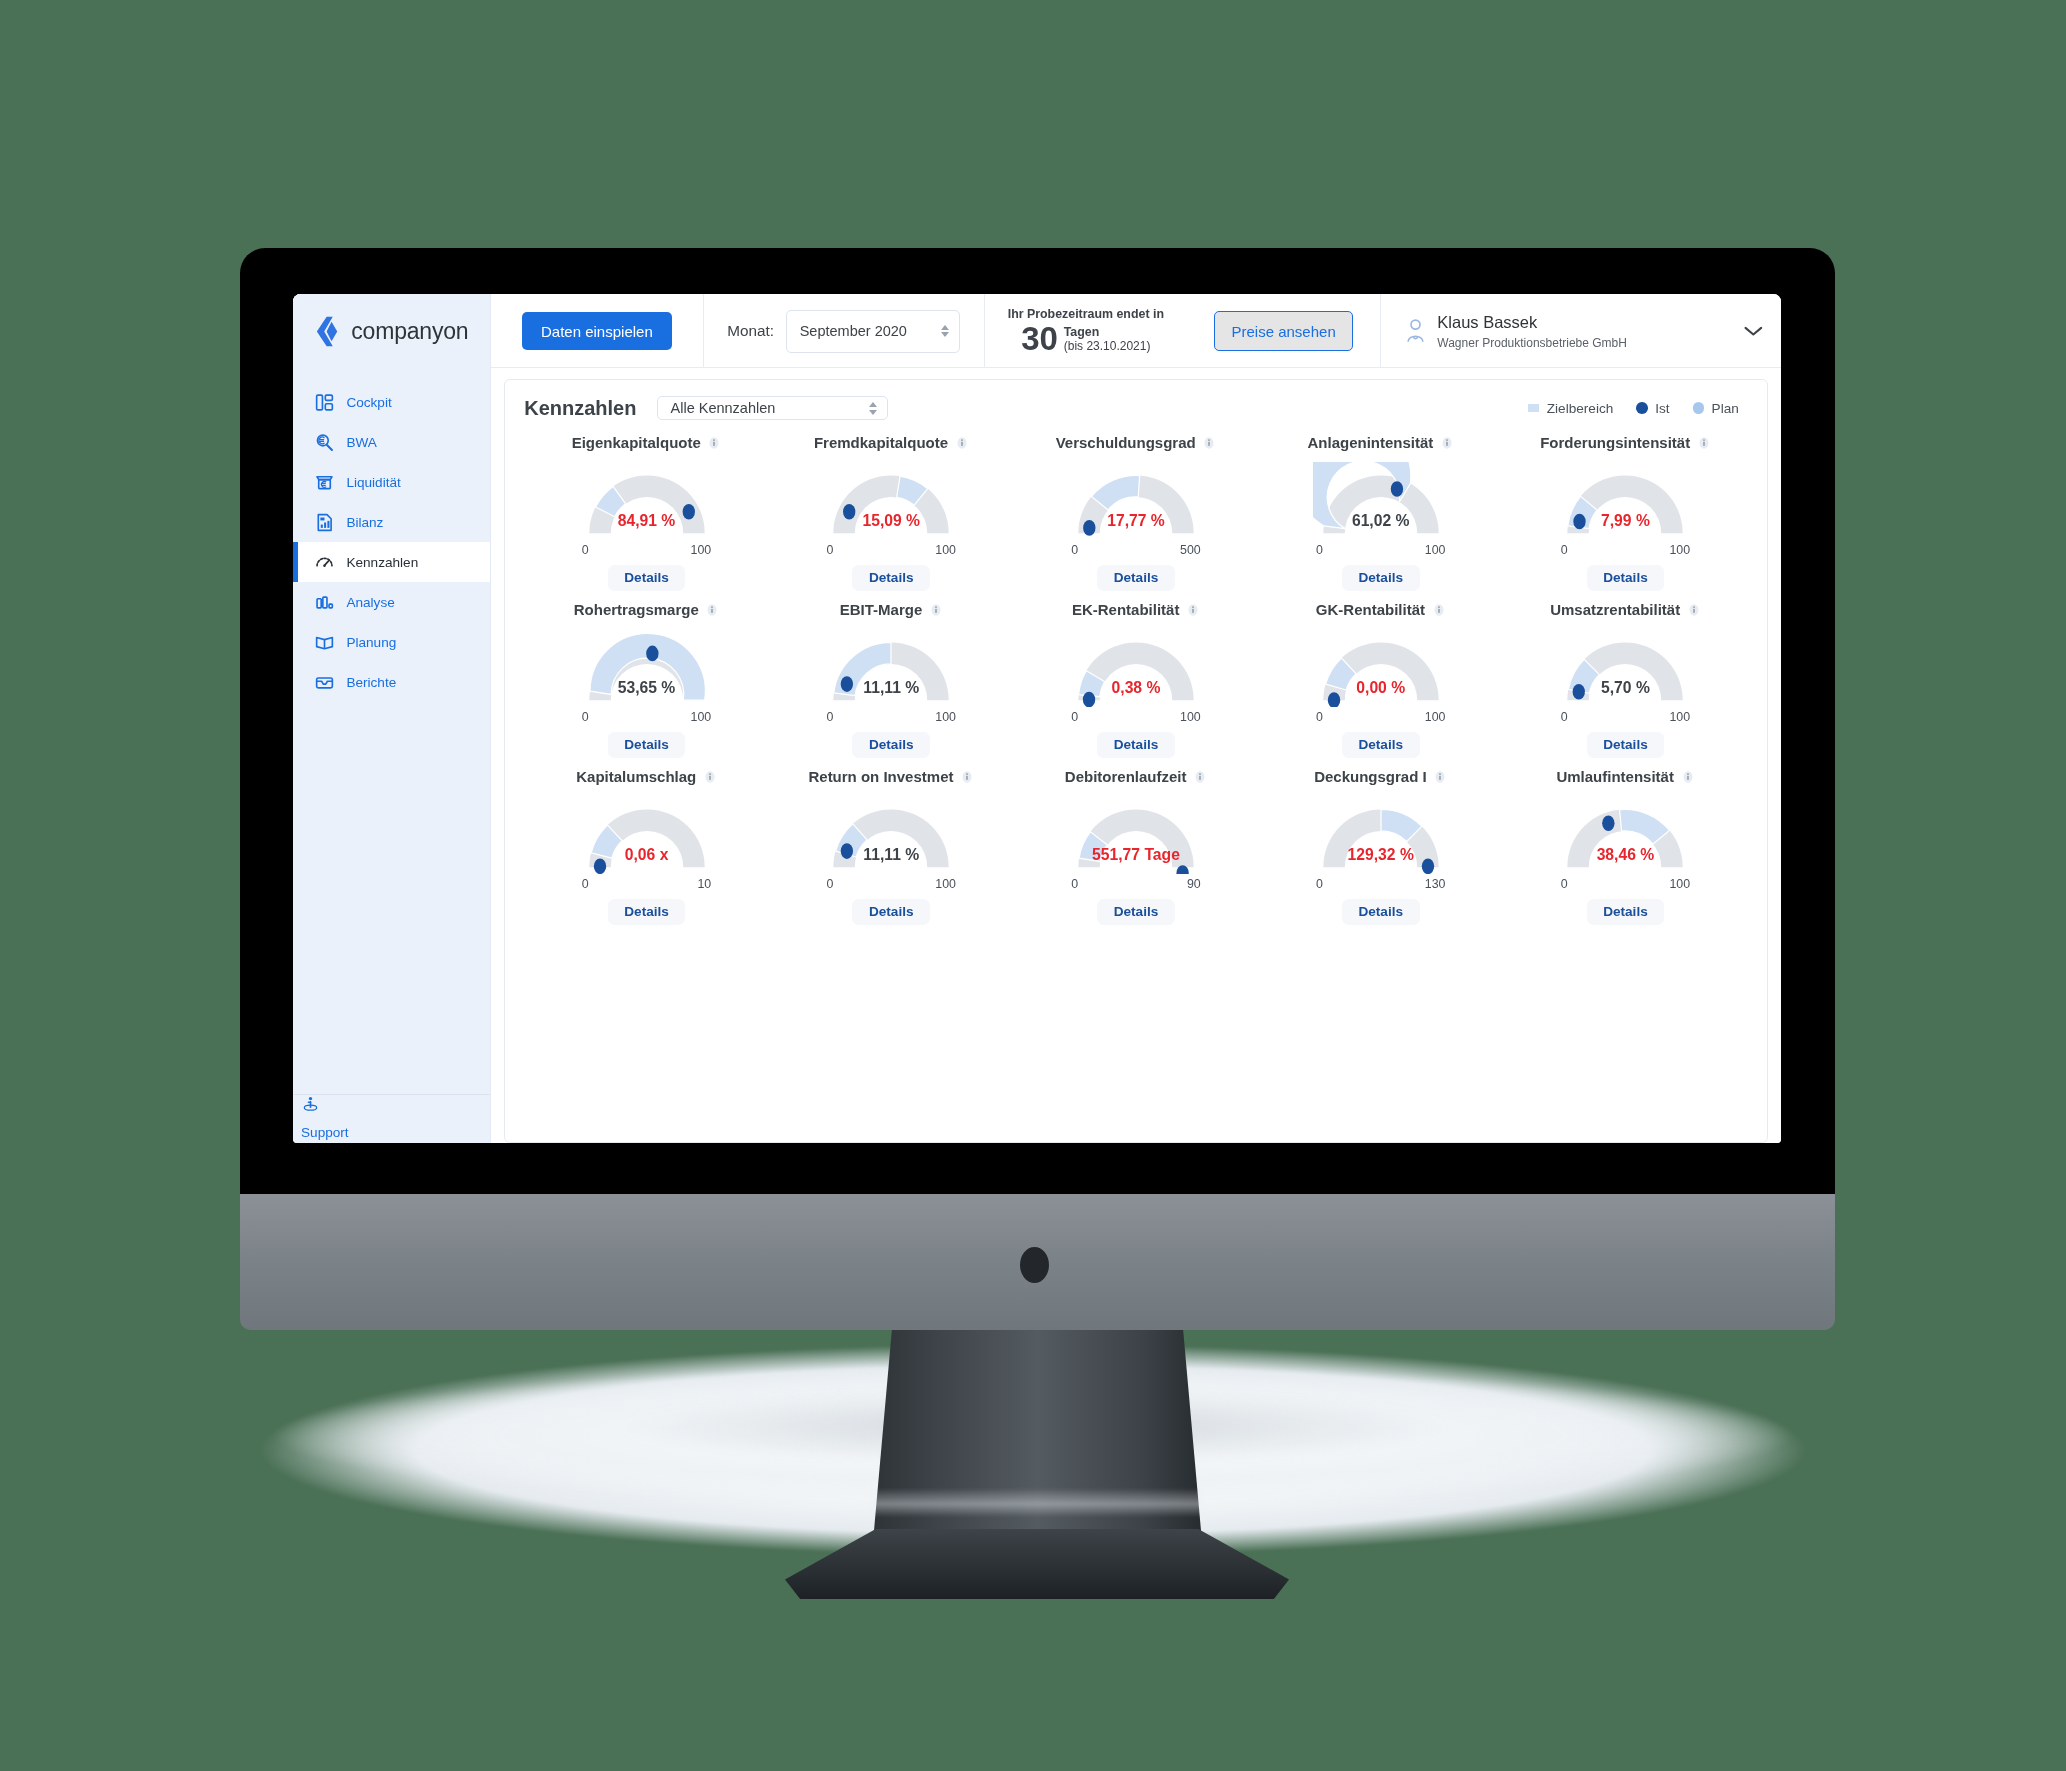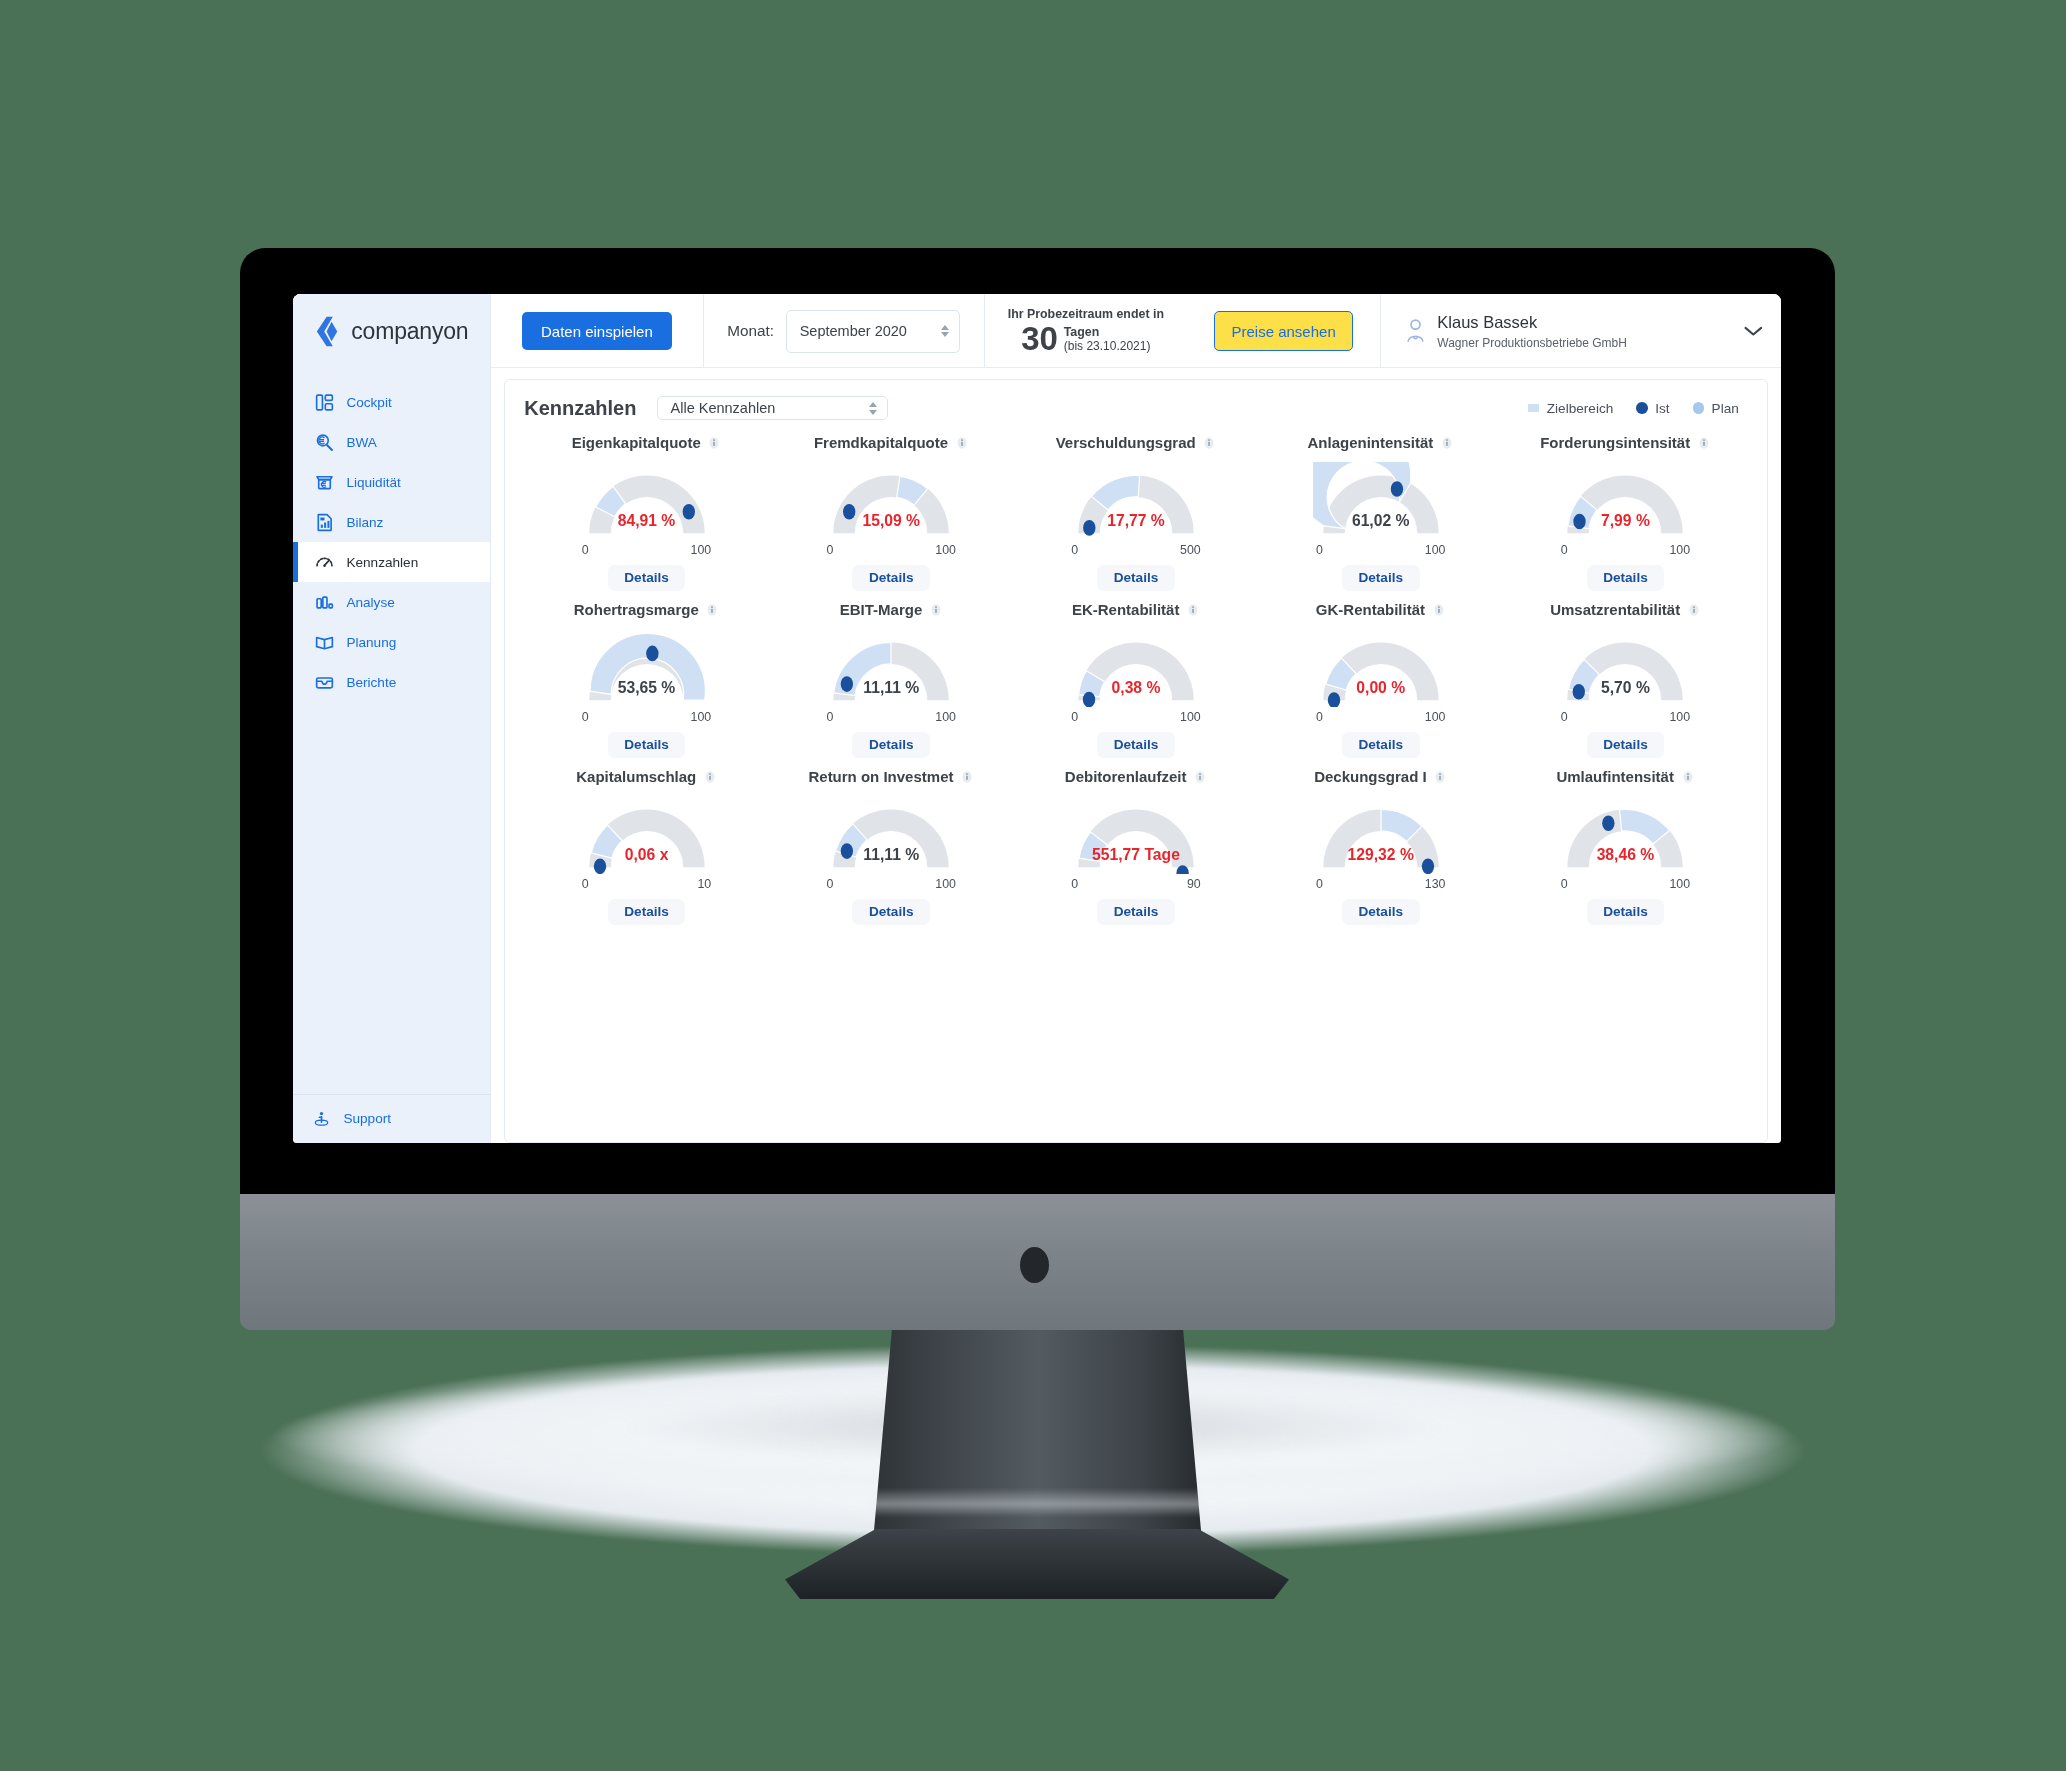--- a/index.html
+++ b/index.html
@@ -98,21 +98,21 @@
 
   .trial { padding: 0 23px; display: flex; flex-direction: column; justify-content: center; gap: 1.7px; }
   .trial .t1 { font-size: 12.4px; color: #3d4348; font-weight: bold; white-space: nowrap; }
   .trial .row { display: flex; align-items: flex-start; gap: 5.8px; }
   .trial .big { font-size: 33px; font-weight: bold; color: #3d4348; line-height: 0.95; }
   .trial .sm { display: flex; flex-direction: column; padding-top: 1.7px; }
   .trial .sm b { font-size: 12.4px; color: #3d4348; }
   .trial .sm span { font-size: 12px; color: #3d4348; white-space: nowrap; }
 
   .btn-ghost {
-    margin: 0 27px; background: #fde047; color: #1a6fe0; border: 1.2px solid #1a6fe0;
+    margin: 0 27px; background: #e5e5e5; color: #1a6fe0; border: 1.2px solid #1a6fe0;
     border-radius: 5px; padding: 0 16.5px; height: 40px; font-size: 15px;
     font-family: "Liberation Sans", sans-serif; cursor: pointer; white-space: nowrap;
   }
   .user { display: flex; align-items: center; gap: 10.7px; padding: 0 17.4px 0 23px; flex: 1; }
   .user .txt { display: flex; flex-direction: column; gap: 4px; }
   .user .nm { font-size: 16.5px; color: #2f3438; }
   .user .co { font-size: 12px; color: #5a6169; white-space: nowrap; }
   .chev { margin-left: auto; }
 
   
@@ -126,21 +126,21 @@
     display: flex; align-items: center; gap: 12.4px; height: 40px;
     padding-left: 22px; color: #1a6fe0; font-size: 13.6px; cursor: pointer;
     position: relative;
   }
   .nav-item.active { background: #ffffff; color: #2a3037; }
   .nav-item.active::before {
     content: ""; position: absolute; left: 0; top: 0; width: 5.4px; height: 100%; background: #1a6fe0;
   }
   .nav-ico { width: 19px; height: 19px; flex: 0 0 auto; display: block; }
   .nav-sep { height: 0.4px; background: #d8e2f0; margin: 0 0 0 0; }
-  .support { display: flex; align-items: center; gap: 12.4px; height: 49px; padding-left: 19px; color: #1a6fe0; font-size: 13.6px; cursor: pointer; }
+  .support { display: flex; gap: 12.4px; height: 49px; padding-left: 8px; color: #1a6fe0; font-size: 13.6px; cursor: pointer; flex-direction: column; }
 
   .main { flex: 1; background: #ffffff; padding: 10.7px 13.2px 0 13.2px; }
   .panel {
     border: 0.8px solid #e5eaf1; border-radius: 5.8px; height: 100%;
     padding: 16.5px 19px 0 19px; background: #fff; overflow: hidden;
   }
   .panel-head { display: flex; align-items: center; }
   .panel-title { font-size: 20px; font-weight: bold; color: #3d4348; margin-right: 20.7px; }
   .kz-select { width: 231px; height: 24px; }
   .legend { margin-left: auto; display: flex; align-items: center; gap: 23px; padding-right: 9px; }

